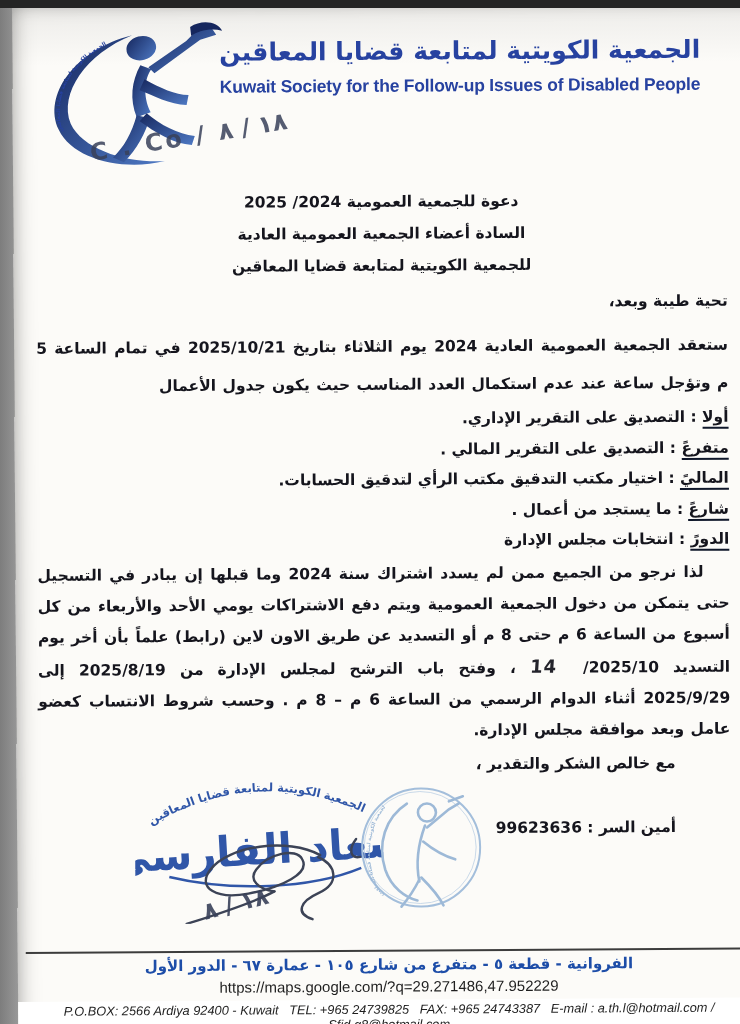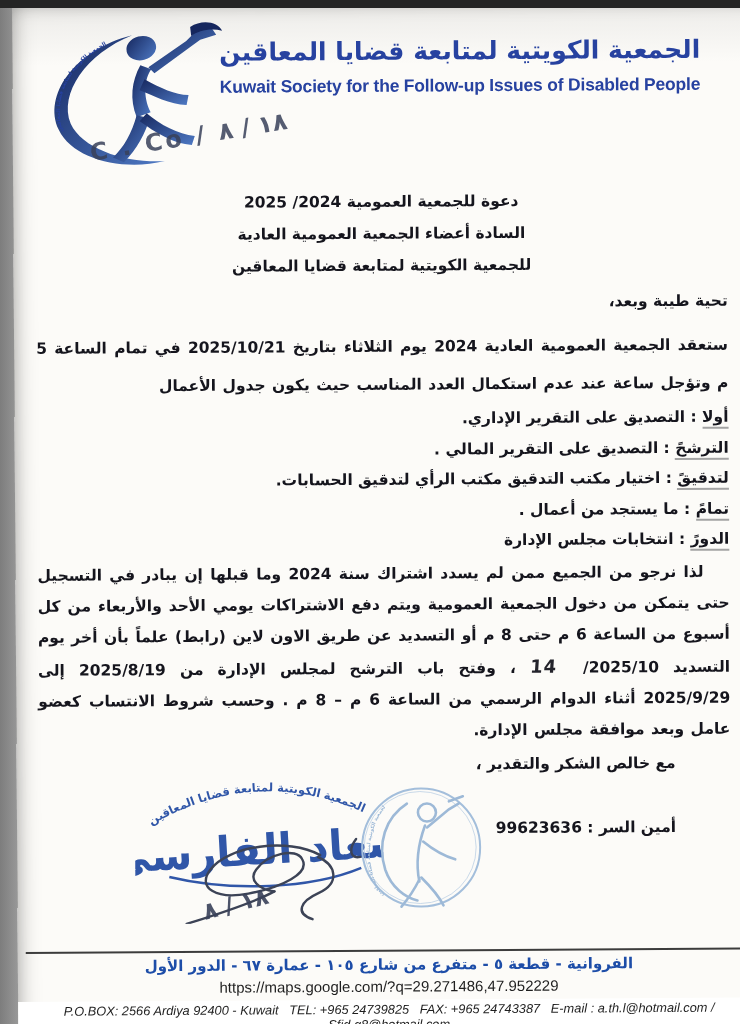--- a/index.html
+++ b/index.html
@@ -28,21 +28,21 @@
     transform:rotate(-9deg);letter-spacing:3px;direction:ltr;unicode-bidi:bidi-override;
     font-weight:bold;opacity:.85;
   }
   
   .letter{position:absolute;left:22px;right:28px;top:182px;direction:rtl;color:#15151d;
     font-weight:bold;font-size:15.5px;}
   .title-lines{text-align:center;line-height:32px;}
   .salutation{text-align:right;line-height:26px;margin-top:8px;}
   .para1{text-align:justify;line-height:38px;margin-top:12px;word-spacing:1px;}
   .agenda{line-height:30.5px;}
-  .agenda .lbl{border-bottom:2px solid #a3a3a3;padding-bottom:1px;}
+  .agenda .lbl{border-bottom:2px solid #0f172a;padding-bottom:1px;}
   .para2{text-align:justify;line-height:31px;margin-top:2px;text-indent:26px;word-spacing:1px;}
   .hand14{font-size:18px;letter-spacing:1px;transform:skewX(-4deg);display:inline-block;color:#23232b;}
   .closing{position:absolute;right:83px;top:752px;font-size:15.5px;font-weight:bold;direction:rtl;color:#15151d;}
   .secretary{position:absolute;right:83px;top:816px;font-size:15.5px;font-weight:bold;direction:rtl;color:#15151d;}
   
   .stamp-president{position:absolute;left:118px;top:756px;}
   .sig-squiggle{position:absolute;left:153px;top:829px;}
   .hand-date{position:absolute;left:185px;top:886px;font-size:23px;color:#39415a;font-weight:bold;
     transform:rotate(-14deg);letter-spacing:2px;direction:ltr;unicode-bidi:bidi-override;opacity:.9;}
   .stamp-round{position:absolute;left:336px;top:776px;}
@@ -107,23 +107,23 @@
       <div>السادة أعضاء الجمعية العمومية العادية</div>
       <div>للجمعية الكويتية لمتابعة قضايا المعاقين</div>
     </div>
 
     <div class="salutation">تحية طيبة وبعد،</div>
 
     <div class="para1">ستعقد الجمعية العمومية العادية 2024 يوم الثلاثاء بتاريخ 2025/10/21 في تمام الساعة 5 م وتؤجل ساعة عند عدم استكمال العدد المناسب حيث يكون جدول الأعمال</div>
 
     <div class="agenda">
       <div><span class="lbl">أولا</span><span> : التصديق على التقرير الإداري.</span></div>
-      <div><span class="lbl">الترشحً</span><span> : التصديق على التقرير المالي .</span></div>
-      <div><span class="lbl">لتدقيقً</span><span> : اختيار مكتب التدقيق مكتب الرأي لتدقيق الحسابات.</span></div>
-      <div><span class="lbl">تمامً</span><span> : ما يستجد من أعمال .</span></div>
+      <div><span class="lbl">متفرعً</span><span> : التصديق على التقرير المالي .</span></div>
+      <div><span class="lbl">الماليً</span><span> : اختيار مكتب التدقيق مكتب الرأي لتدقيق الحسابات.</span></div>
+      <div><span class="lbl">شارعً</span><span> : ما يستجد من أعمال .</span></div>
       <div><span class="lbl">الدورً</span><span> : انتخابات مجلس الإدارة</span></div>
     </div>
 
     <div class="para2">
       <span>لذا نرجو من الجميع ممن لم يسدد اشتراك سنة 2024 وما قبلها إن يبادر في التسجيل حتى يتمكن من دخول الجمعية العمومية ويتم دفع الاشتراكات يومي الأحد والأربعاء من كل أسبوع من الساعة 6 م حتى 8 م أو التسديد عن طريق الاون لاين (رابط) علماً بأن أخر يوم التسديد </span><span>2025/10/</span><span class="hand14">14</span><span> ، وفتح باب الترشح لمجلس الإدارة من 2025/8/19 إلى 2025/9/29 أثناء الدوام الرسمي من الساعة 6 م – 8 م . وحسب شروط الانتساب كعضو عامل وبعد موافقة مجلس الإدارة.</span>
     </div>
   </div>
 
   <div class="closing">مع خالص الشكر والتقدير ،</div>
   <div class="secretary">أمين السر : 99623636</div>

